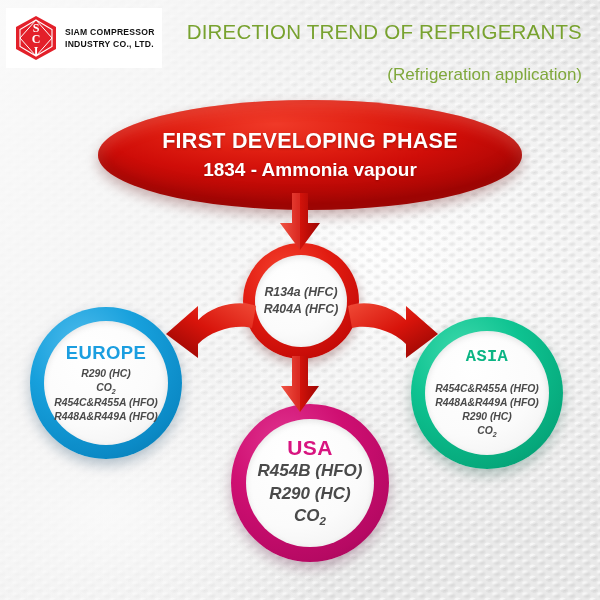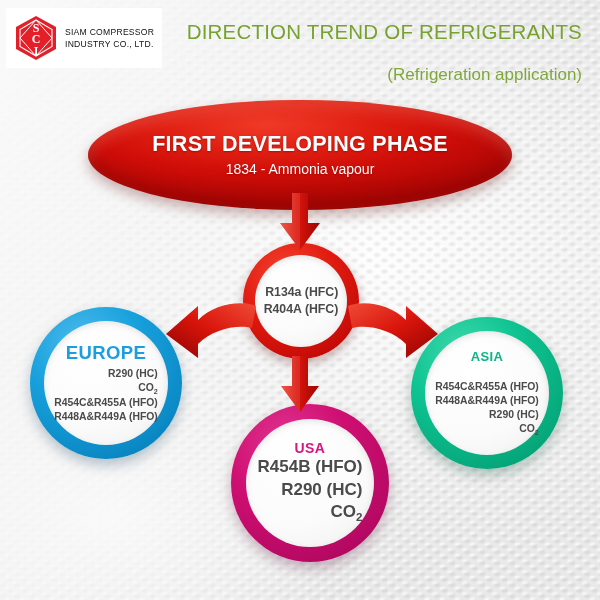--- a/index.html
+++ b/index.html
@@ -63,21 +63,21 @@
     background: #ffffff;
     display: flex;
     align-items: center;
     gap: 7px;
     padding-left: 8px;
     box-sizing: border-box;
   }
   #logo-mark { width: 44px; height: 46px; flex: none; }
   #logo-text {
     font-size: 8.6px;
-    font-weight: normal;
+    font-weight: bold;
     line-height: 1.42;
     color: #111;
     letter-spacing: .25px;
     white-space: nowrap;
   }
 
   #title-wrap {
     position: absolute;
     right: 18px; top: 20px;
     text-align: right;
@@ -92,44 +92,45 @@
   #title-sub {
     font-size: 17px;
     color: #7fa83b;
     margin-top: 21px;
     white-space: nowrap;
   }
 
   
   #phase-ellipse {
     position: absolute;
-    left: 88px; top: 100px;
+    left: 98px; top: 100px;
     width: 424px; height: 110px;
     border-radius: 50%;
     background:
       radial-gradient(ellipse 300px 80px at 42% 22%, #f03a28 0%, #e01f12 34%, #cf0d08 62%, #a80604 100%);
     box-shadow: 0 6px 13px rgba(90,0,0,.30), inset 0 -8px 16px rgba(120,0,0,.35), inset 0 7px 14px rgba(255,140,120,.32);
     display: flex;
     flex-direction: column;
     align-items: center;
     justify-content: center;
     text-align: center;
     color: #fff;
   }
   #phase-title {
     font-size: 21.5px;
     font-weight: bold;
     letter-spacing: .3px;
     text-shadow: 0 1px 2px rgba(90,0,0,.45);
   }
   #phase-sub {
-    font-size: 14px;
+    font-size: 19px;
     line-height: 1.26;
     margin-top: 4px;
     text-shadow: 0 1px 2px rgba(90,0,0,.4);
+    font-weight: bold;
   }
 
   
   .node {
     position: absolute;
     border-radius: 50%;
     display: flex;
     align-items: center;
     justify-content: center;
   }
@@ -141,24 +142,24 @@
     flex-direction: column;
     align-items: center;
     justify-content: center;
     text-align: center;
   }
   .node-heading {
     font-weight: bold;
     letter-spacing: .4px;
   }
   .node-list {
+    font-style: italic;
     font-weight: bold;
     color: #4a4a4a;
     line-height: 1.33;
-    text-align: right;
   }
   .node-list div { white-space: nowrap; }
   sub { font-size: .68em; }
 
   
   #node-center {
     left: 243px; top: 243px;
     width: 116px; height: 116px;
     background: radial-gradient(circle at 36% 26%, #f4412e 0%, #e11b10 42%, #c50b07 78%, #9e0503 100%);
     box-shadow: 0 5px 11px rgba(90,0,0,.30);
@@ -181,33 +182,33 @@
 
   
   #node-asia {
     left: 411px; top: 317px;
     width: 152px; height: 152px;
     background: radial-gradient(circle at 34% 24%, #3fd9ac 0%, #0ec391 38%, #06a87b 76%, #038c66 100%);
     box-shadow: 0 6px 13px rgba(0,70,50,.28);
     z-index: 4;
   }
   #node-asia .node-inner { width: 124px; height: 124px; }
-  #node-asia .node-heading { font-size: 13px; color: #0cb584; margin-bottom: 16px; }
+  #node-asia .node-heading { font-size: 17px; color: #0cb584; margin-bottom: 16px; font-family: Liberation Mono, monospace; }
   #node-asia .node-list { font-size: 10.4px; }
 
   
   #node-usa {
     left: 231px; top: 404px;
     width: 158px; height: 158px;
     background: radial-gradient(circle at 34% 24%, #e0348f 0%, #cf0f72 38%, #b60963 76%, #94044f 100%);
     box-shadow: 0 6px 13px rgba(80,0,45,.28);
     z-index: 5;
   }
   #node-usa .node-inner { width: 128px; height: 128px; }
-  #node-usa .node-heading { font-size: 14px; color: #d81580; margin-bottom: 0; }
+  #node-usa .node-heading { font-size: 21px; color: #d81580; margin-bottom: 0; }
   #node-usa .node-list { font-size: 17px; }
 
   
   .arrow { position: absolute; z-index: 7; pointer-events: none; }
   #arrow-down-top { left: 272px; top: 193px; width: 56px; height: 62px; }
   #arrow-down-usa { left: 274px; top: 356px; width: 52px; height: 60px; }
   #arrow-left-europe { left: 152px; top: 298px; width: 104px; height: 70px; }
   #arrow-right-asia { left: 348px; top: 298px; width: 104px; height: 70px; }
 </style>
 </head>

